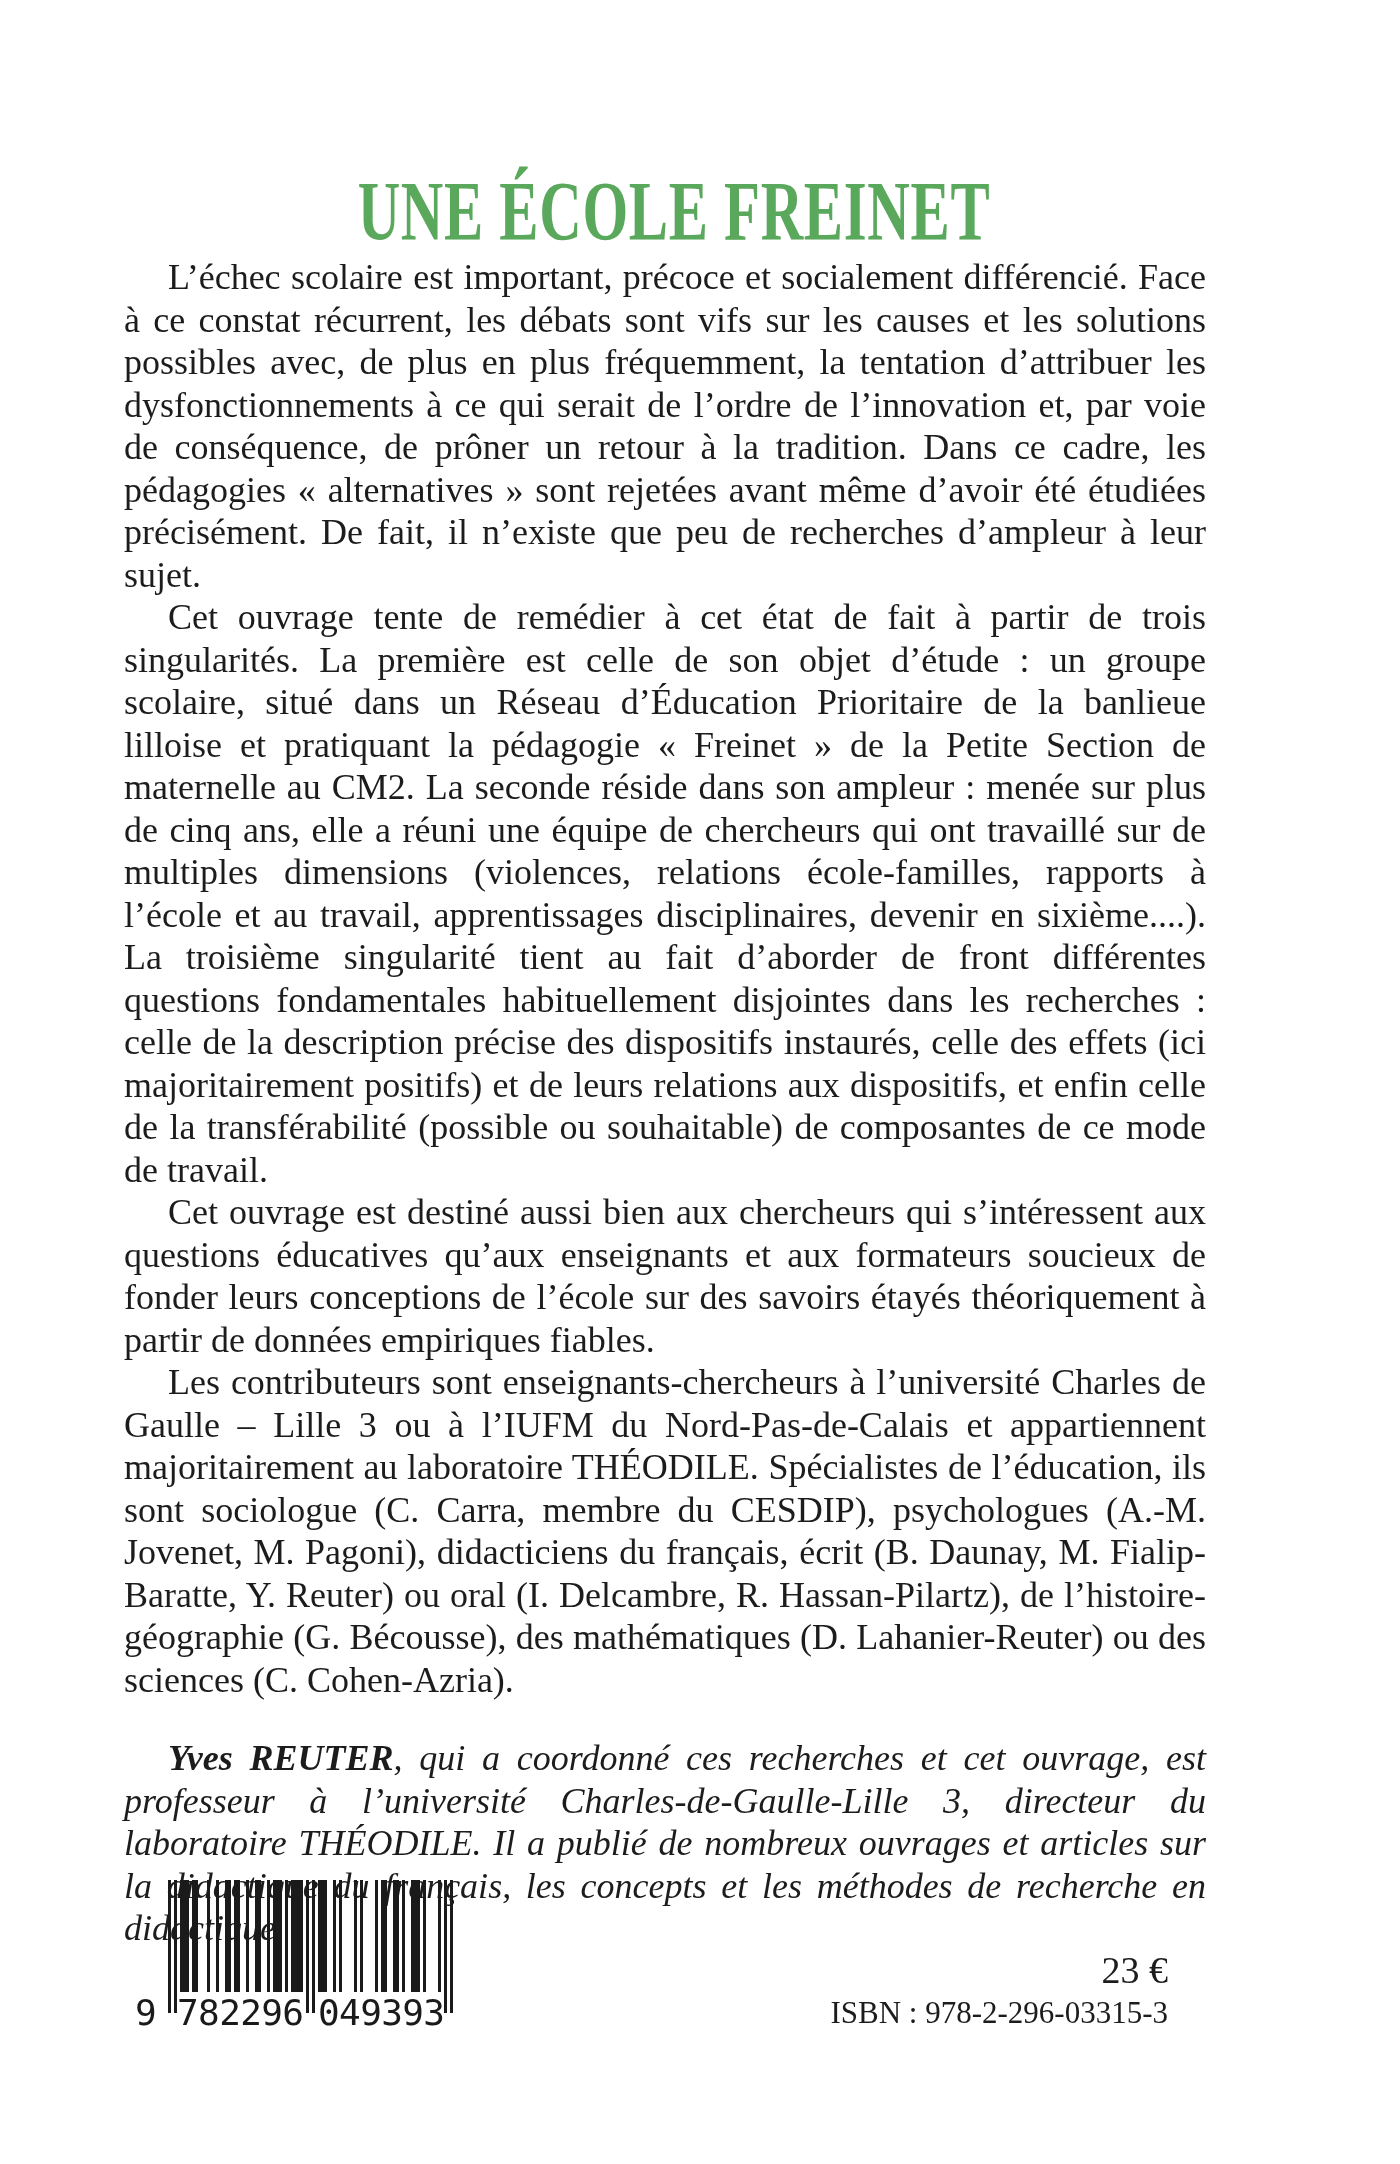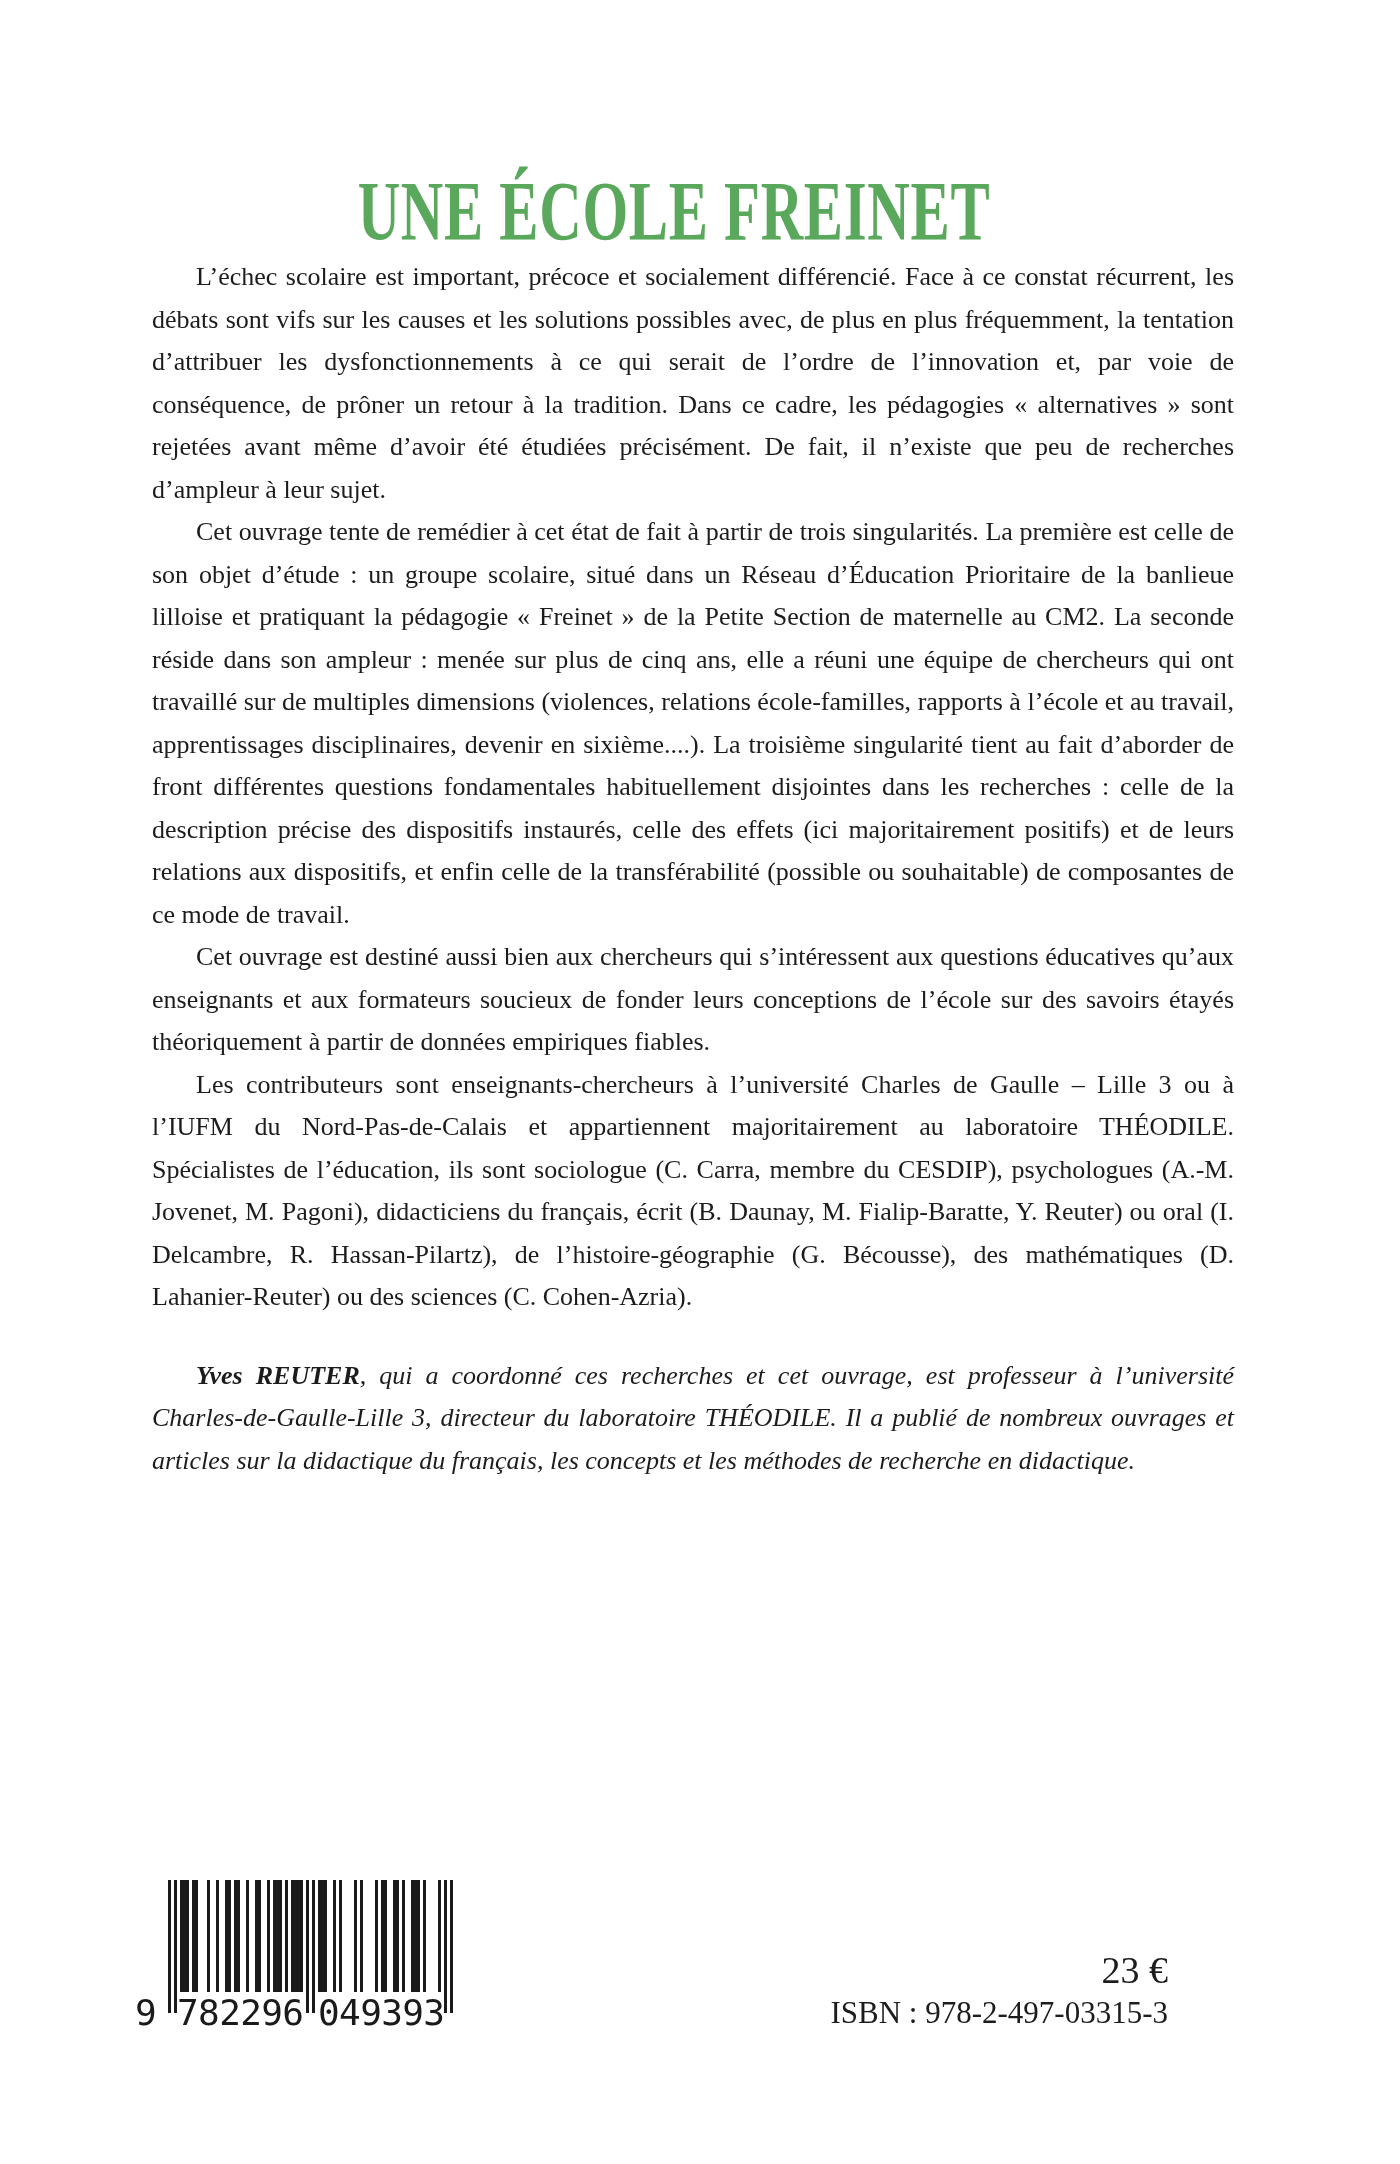--- a/index.html
+++ b/index.html
@@ -22,24 +22,24 @@
     font-weight: bold;
     font-size: 84px;
     line-height: 1;
     letter-spacing: 1px;
     transform: scaleX(0.70);
     transform-origin: center top;
     white-space: nowrap;
   }
   .body-text {
     position: absolute;
-    left: 152px;
+    left: 124px;
     top: 256px;
     width: 1082px;
-    font-size: 26px;
+    font-size: 36px;
     line-height: 42.5px;
     text-align: justify;
   }
   .body-text p {
     margin: 0;
     text-indent: 44px;
   }
   .author-note {
     margin-top: 36px !important;
     font-style: italic;
@@ -151,15 +151,15 @@
         <rect x="276" y="0" width="3" height="133"></rect>
         <rect x="282" y="0" width="3" height="133"></rect>
       </svg>
     <span class="bdigit lead">9</span>
     <span class="bdigit g1">782296</span>
     <span class="bdigit g2">049393</span>
   </div>
 
   <div class="price">23 €</div>
 
-  <div class="isbn">ISBN : 978-2-497-03315-3</div>
+  <div class="isbn">ISBN : 978-2-296-03315-3</div>
 
 </div>
 
 </body></html>

